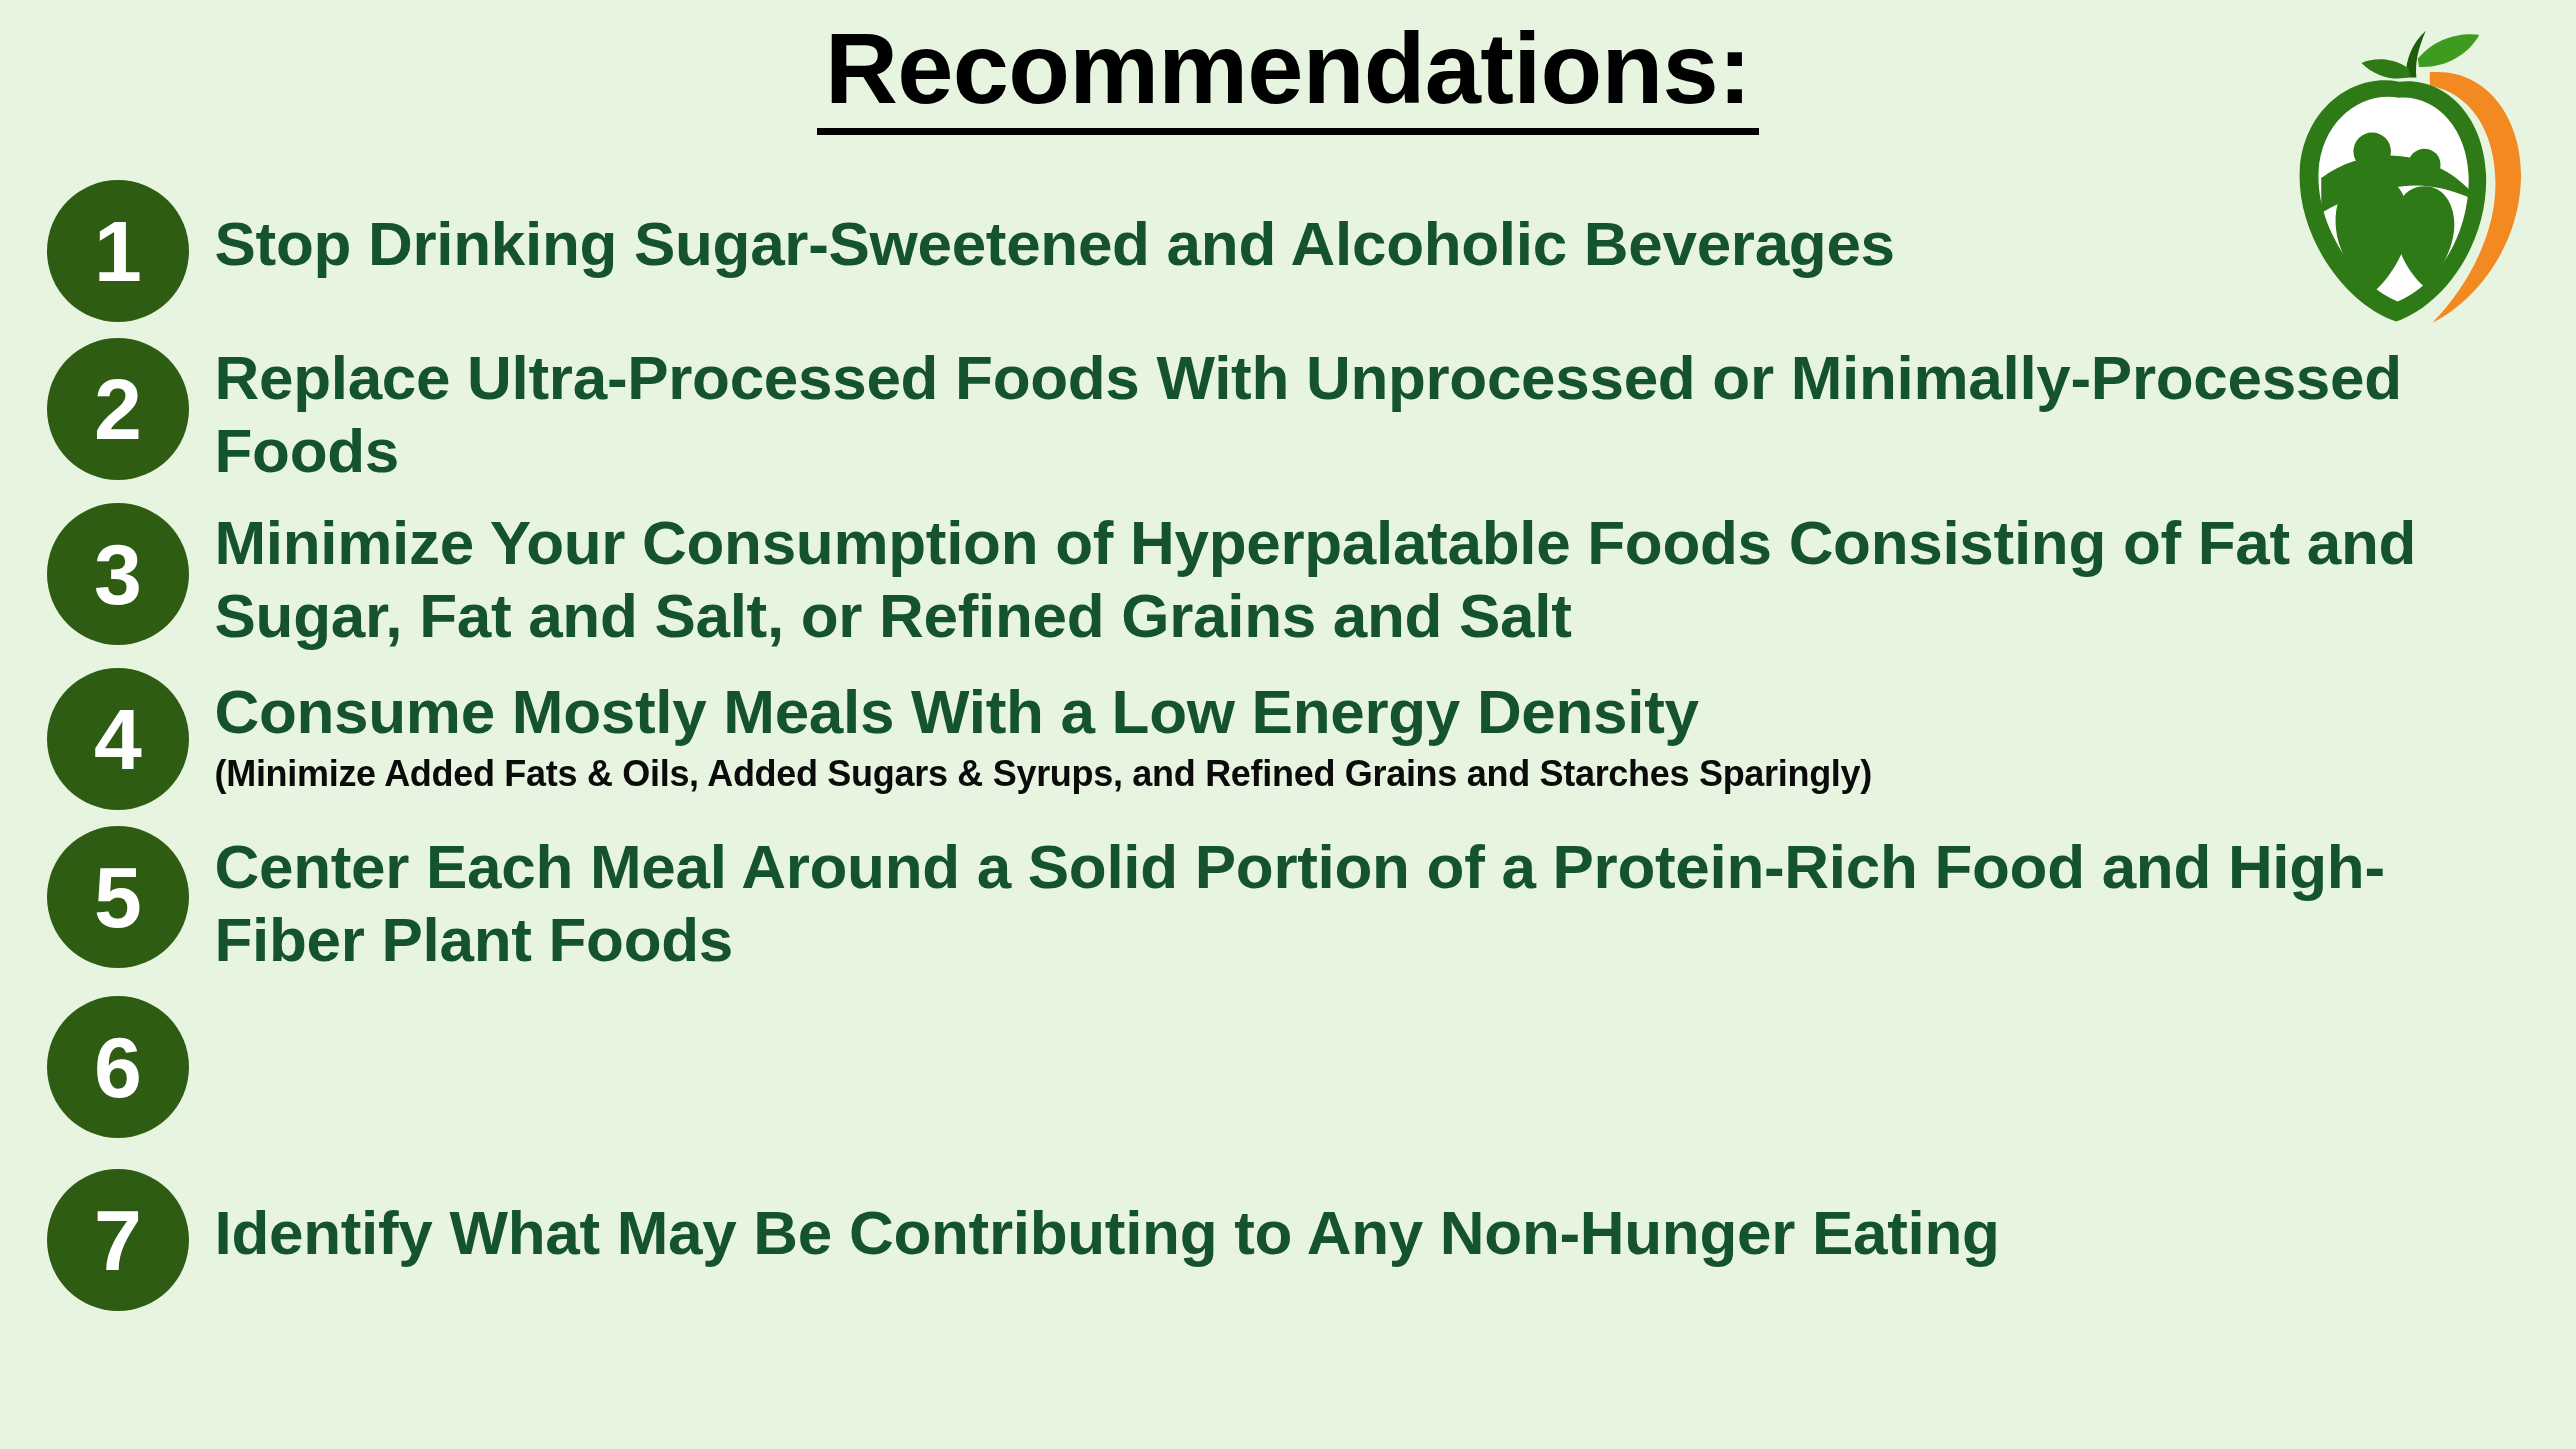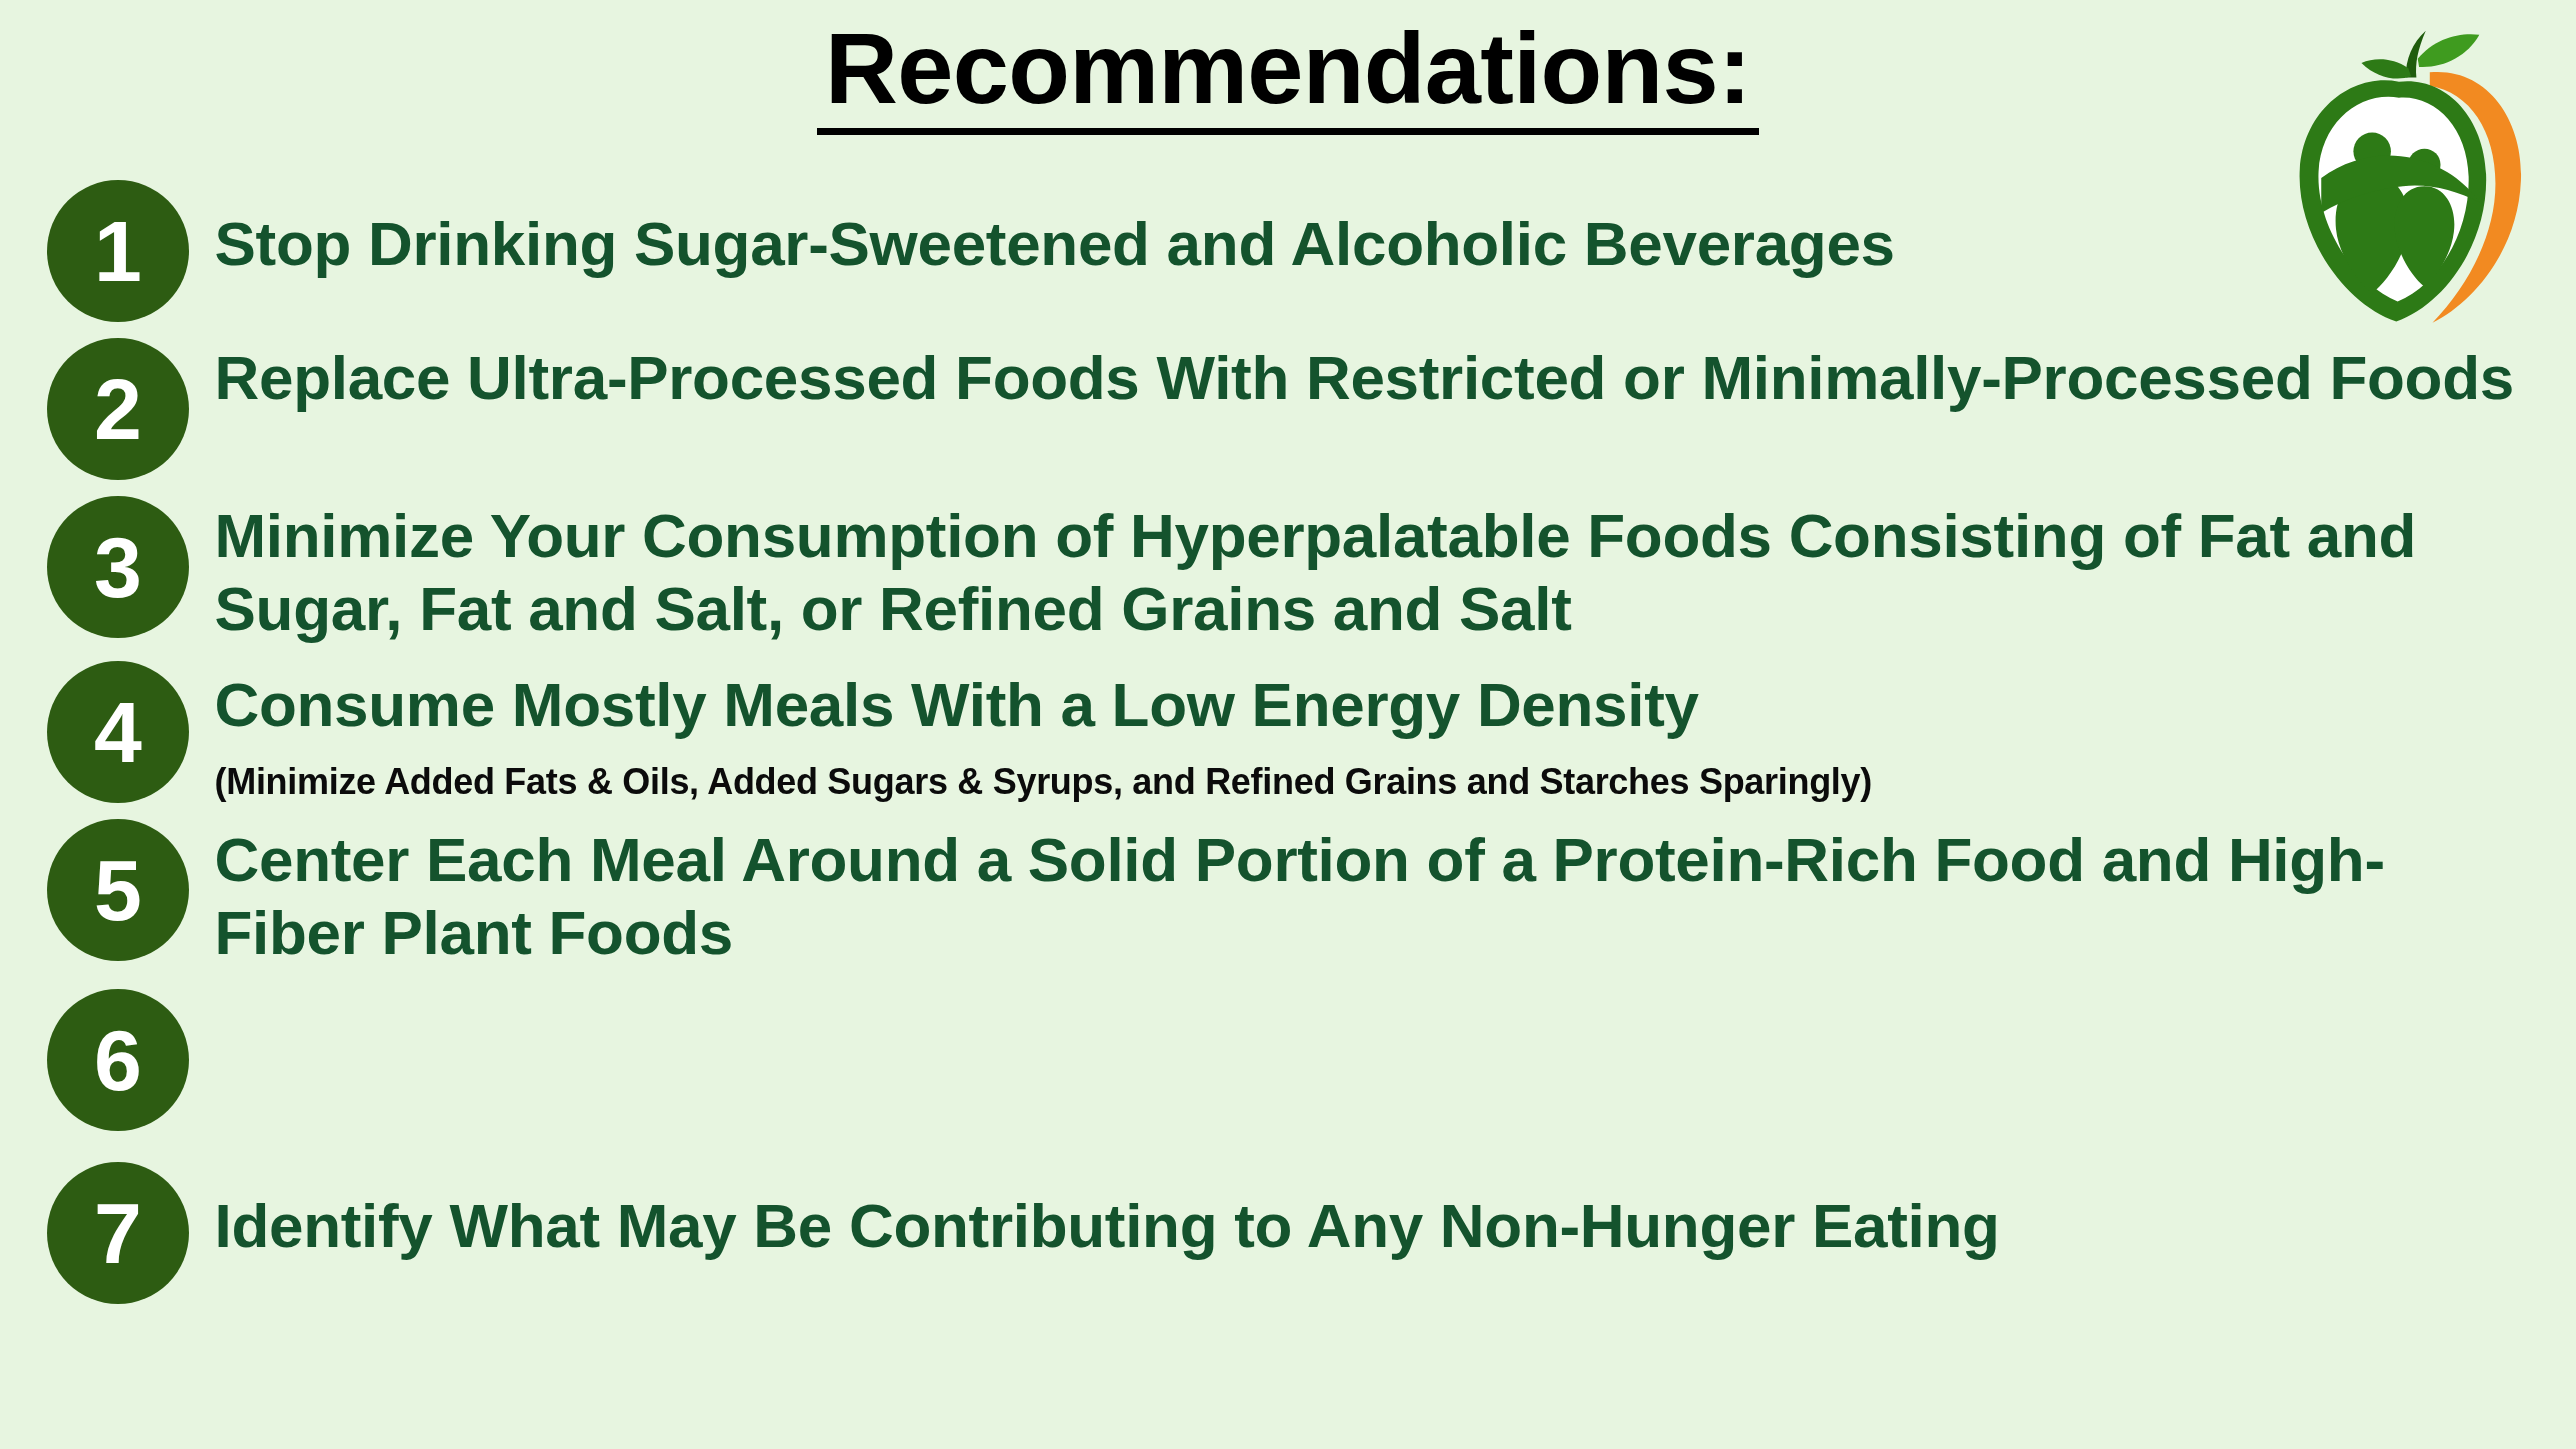--- a/index.html
+++ b/index.html
@@ -90,21 +90,21 @@
     font-weight: bold;
     line-height: 1.18;
     color: #14532d;
     letter-spacing: -0.3px;
   }
   .rec-sub {
     font-size: 36px;
     font-weight: bold;
     line-height: 1.2;
     color: #0b0b0b;
-    margin-top: 19px;
+    margin-top: 4px;
     letter-spacing: -0.3px;
   }
 
   
   .row-1 { margin-top: 0px; }
   .row-1 .text-col { padding-top: 27px; }
   .row-2 { margin-top: 12px; }
   .row-2 .text-col { padding-top: 2.7px; }
   .row-3 { margin-top: 4px; }
   .row-3 .text-col { padding-top: 2.7px; }
@@ -153,21 +153,21 @@
     <div class="row row-1">
       <div class="badge">1</div>
       <div class="text-col">
         <div class="rec-text">Stop Drinking Sugar-Sweetened and Alcoholic Beverages</div>
       </div>
     </div>
 
     <div class="row row-2">
       <div class="badge">2</div>
       <div class="text-col">
-        <div class="rec-text">Replace Ultra-Processed Foods With Restricted or Minimally-Processed Foods</div>
+        <div class="rec-text">Replace Ultra-Processed Foods With Unprocessed or Minimally-Processed Foods</div>
       </div>
     </div>
 
     <div class="row row-3">
       <div class="badge">3</div>
       <div class="text-col">
         <div class="rec-text">Minimize Your Consumption of Hyperpalatable Foods Consisting of Fat and Sugar, Fat and Salt, or Refined Grains and Salt</div>
       </div>
     </div>
 

